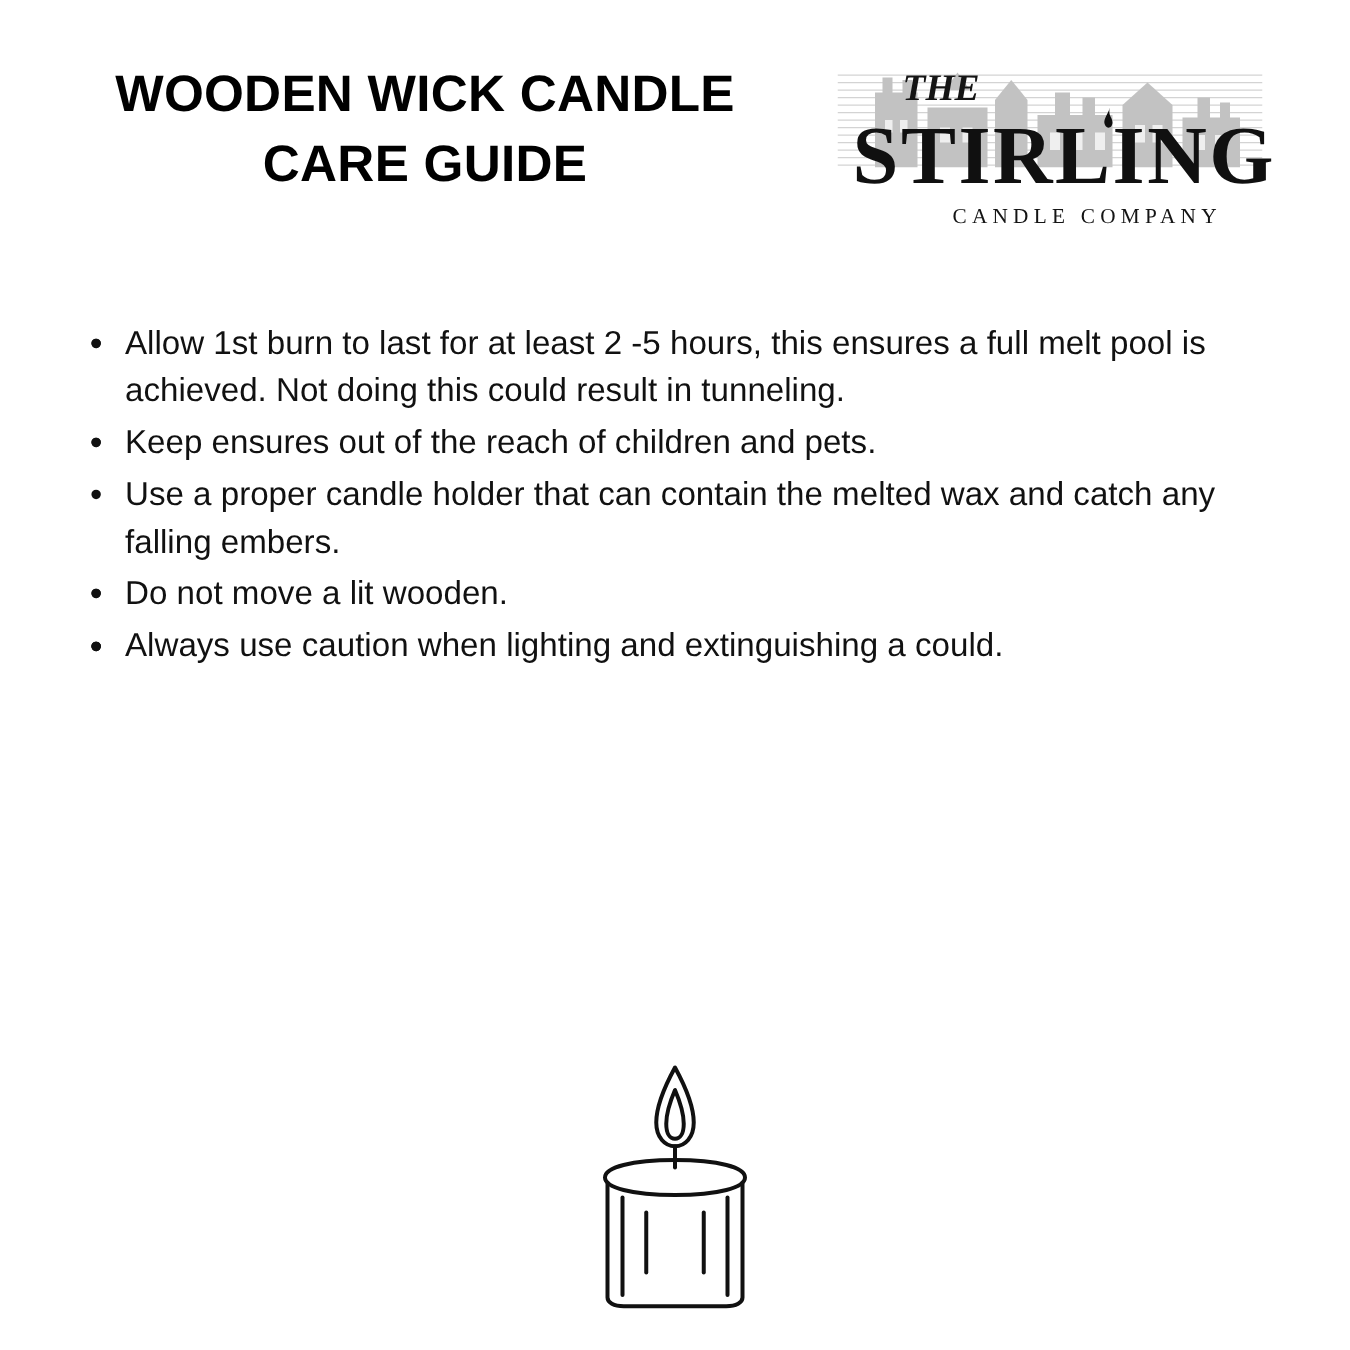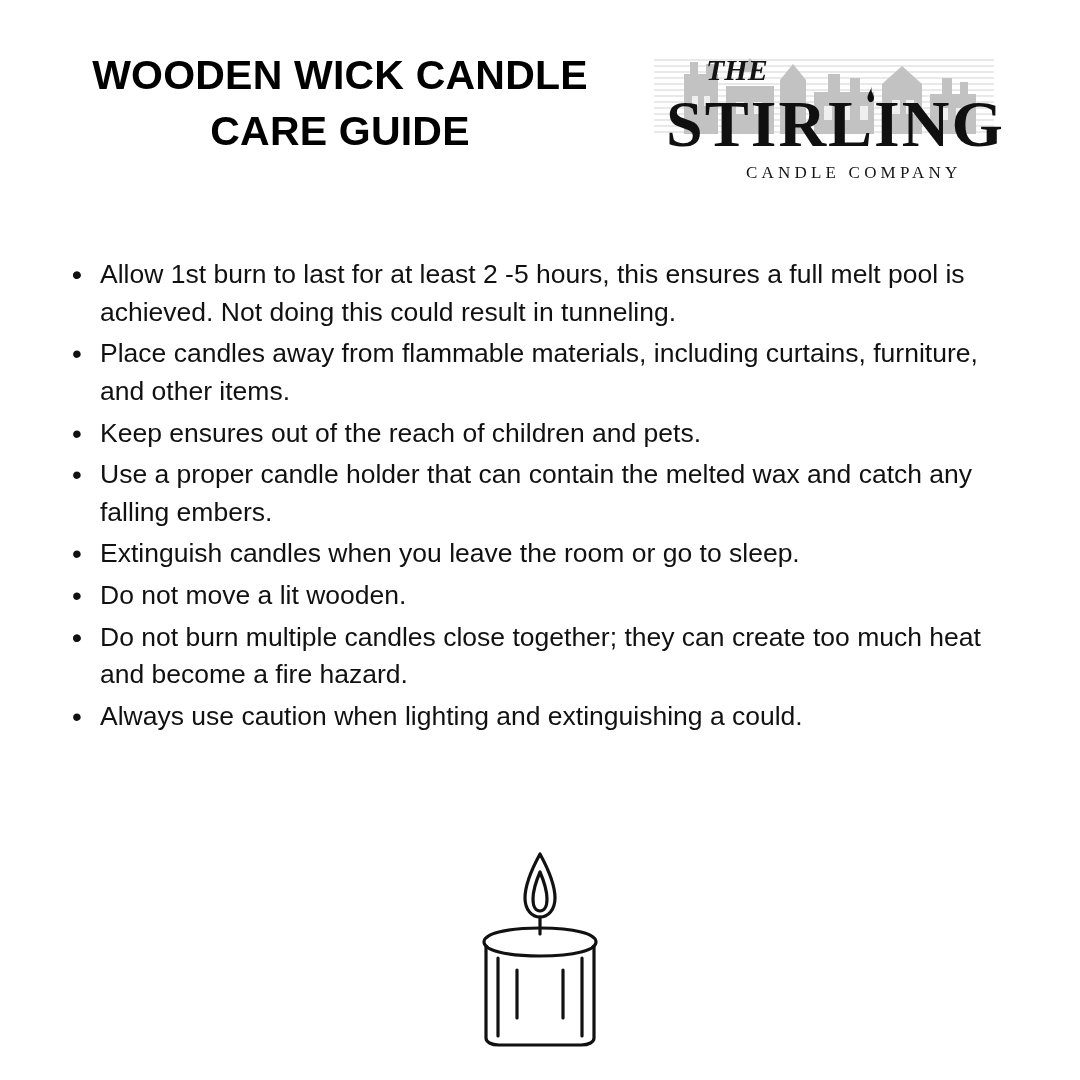--- a/index.html
+++ b/index.html
@@ -45,21 +45,21 @@
   }
   .title-line.second {
     margin-top: 2px;
   }
 
   
   .logo {
     width: 360px;
     height: 170px;
     position: relative;
-    margin-right: 20px;
+    margin-right: 4px;
   }
   .logo svg { display: block; }
 
   
   .care-list {
     margin: 52px 0 0 0;
     padding: 0 52px 0 70px;
     list-style: none;
   }
   .care-list li {
@@ -166,27 +166,27 @@
         <path d="M228 52 C226 58 230 60 230 64 C230 68 226 70 224 66 C222 62 226 58 228 52 Z" fill="#0f0f0f"></path>
 
         <text x="102" y="144" font-family="'Liberation Serif', serif" font-size="17" letter-spacing="4.2" fill="#141414">CANDLE COMPANY</text>
       </svg>
     </div>
   </div>
 
   <ul class="care-list">
     <li><span class="bullet">•</span></li>
     <li><span class="bullet">•</span><span>Allow 1st burn to last for at least 2 -5 hours, this ensures a full melt pool is achieved.  Not doing this could result in tunneling.</span></li>
-    <li><span class="bullet">•</span><span>Place candles away from flammable materials, including curtains, furniture, and other items.</span></li>
+    <li><span class="bullet">•</span></li>
     <li><span class="bullet">•</span><span>Keep ensures out of the reach of children and pets.</span></li>
     <li><span class="bullet">•</span><span>Use a proper candle holder that can contain the melted wax and catch any falling embers.</span></li>
-    <li><span class="bullet">•</span><span>Extinguish candles when you leave the room or go to sleep.</span></li>
+    <li><span class="bullet">•</span></li>
     <li><span class="bullet">•</span><span>Do not move a lit wooden.</span></li>
     <li><span class="bullet">•</span></li>
-    <li><span class="bullet">•</span><span>Do not burn multiple candles close together; they can create too much heat and become a fire hazard.</span></li>
+    <li><span class="bullet">•</span></li>
     <li><span class="bullet">•</span><span>Always use caution when lighting and extinguishing a could.</span></li>
   </ul>
 
   <div class="candle-wrap">
     <svg width="170" height="210" viewBox="0 0 170 210" xmlns="http://www.w3.org/2000/svg">
       <g fill="none" stroke="#111111" stroke-width="3.2" stroke-linecap="round" stroke-linejoin="round">
 
         <path d="M85 8 C73 30 70 44 70 52 C70 64 77 71 85 71 C93 71 100 64 100 52 C100 44 97 30 85 8 Z"></path>
 
         <path d="M85 26 C79 40 78 48 78 53 C78 61 81 65 85 65 C89 65 92 61 92 53 C92 48 91 40 85 26 Z"></path>

